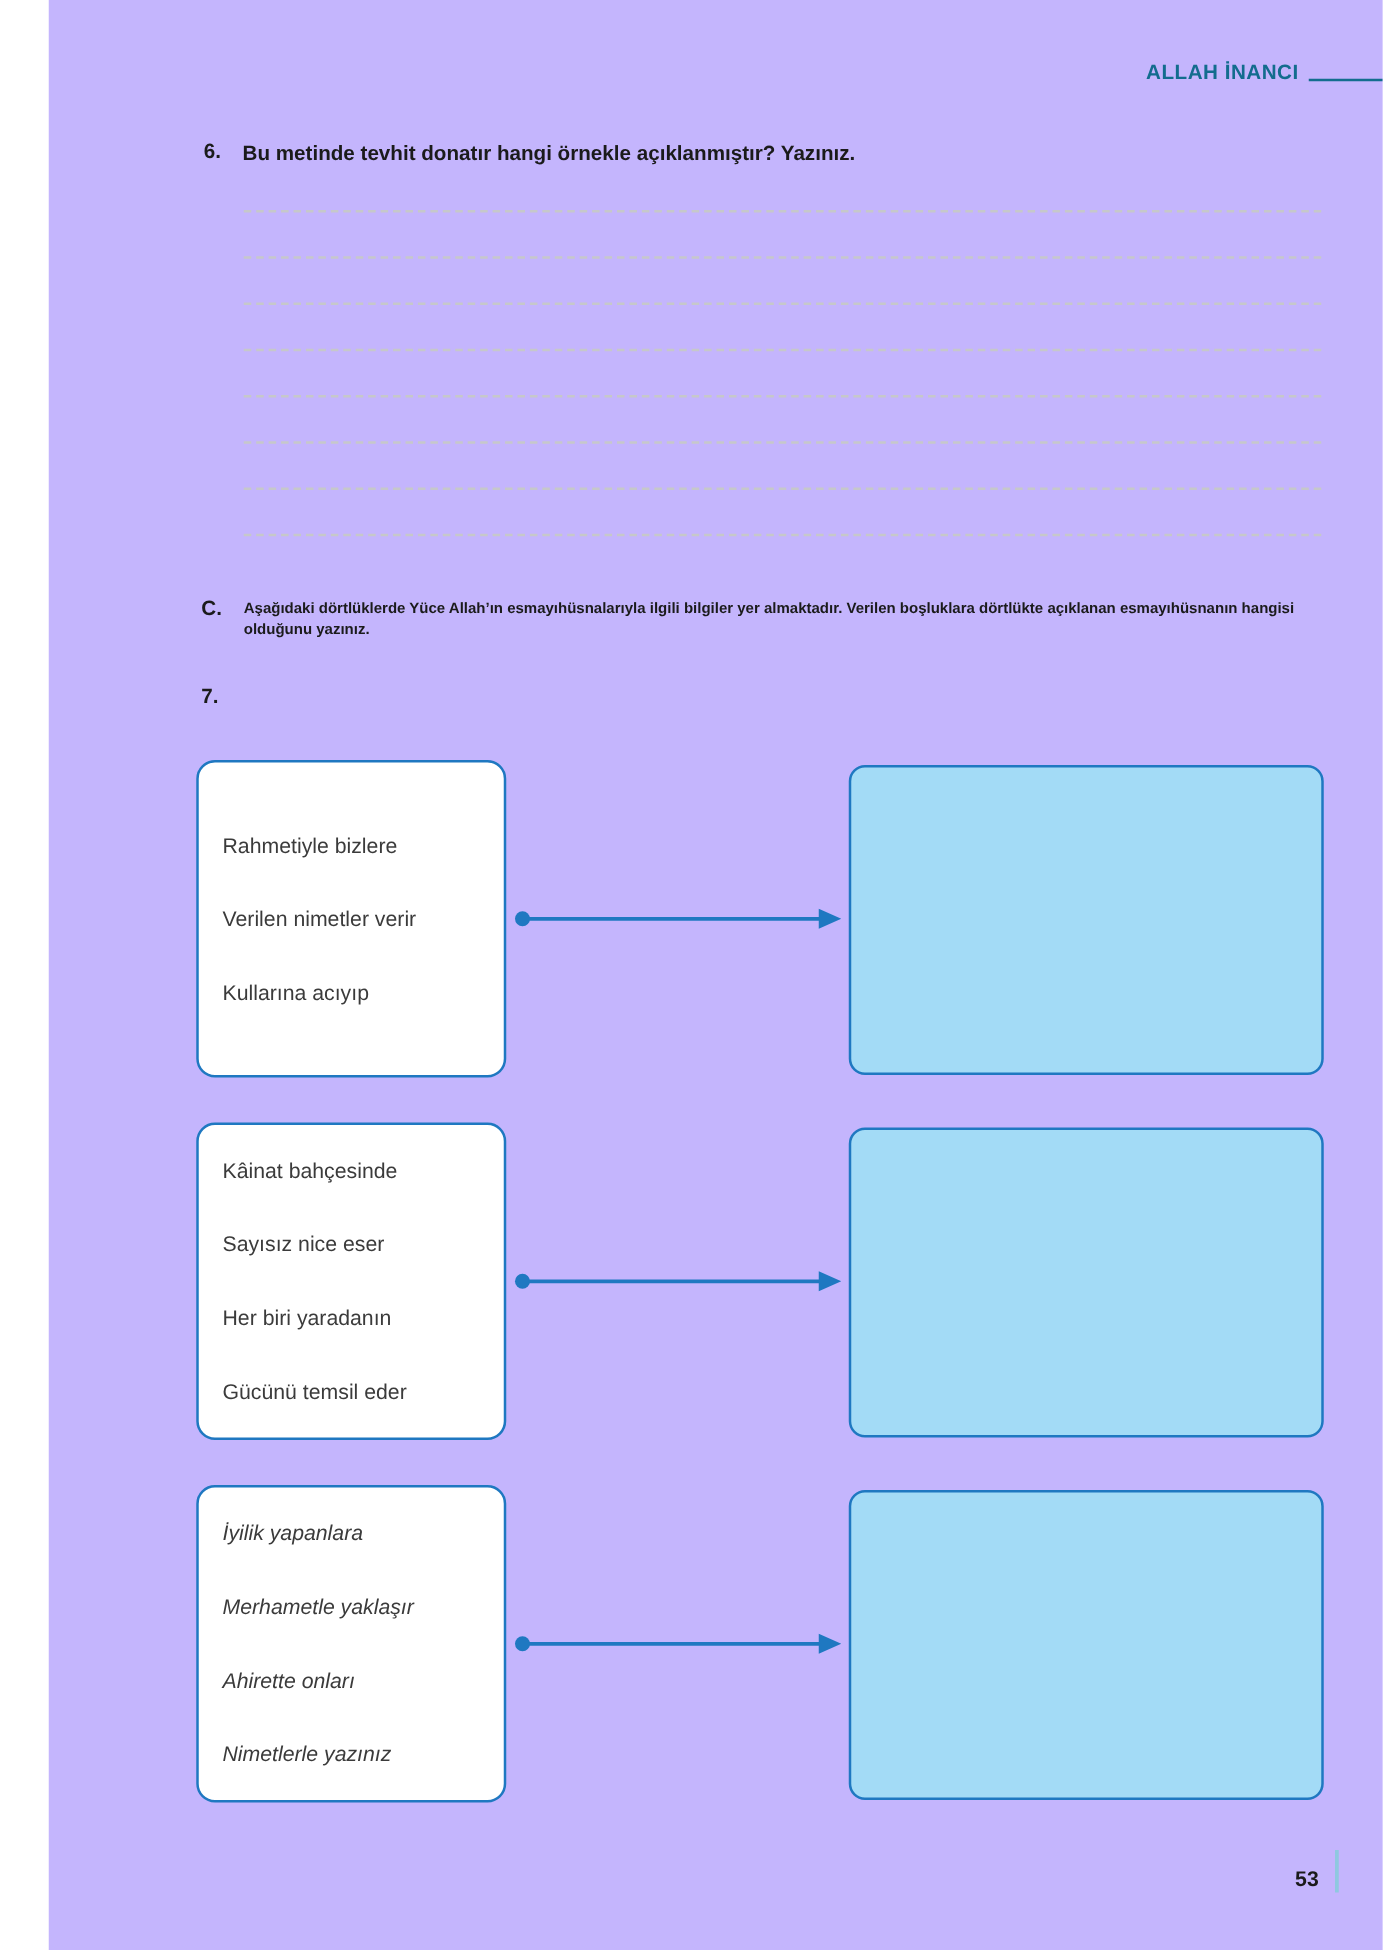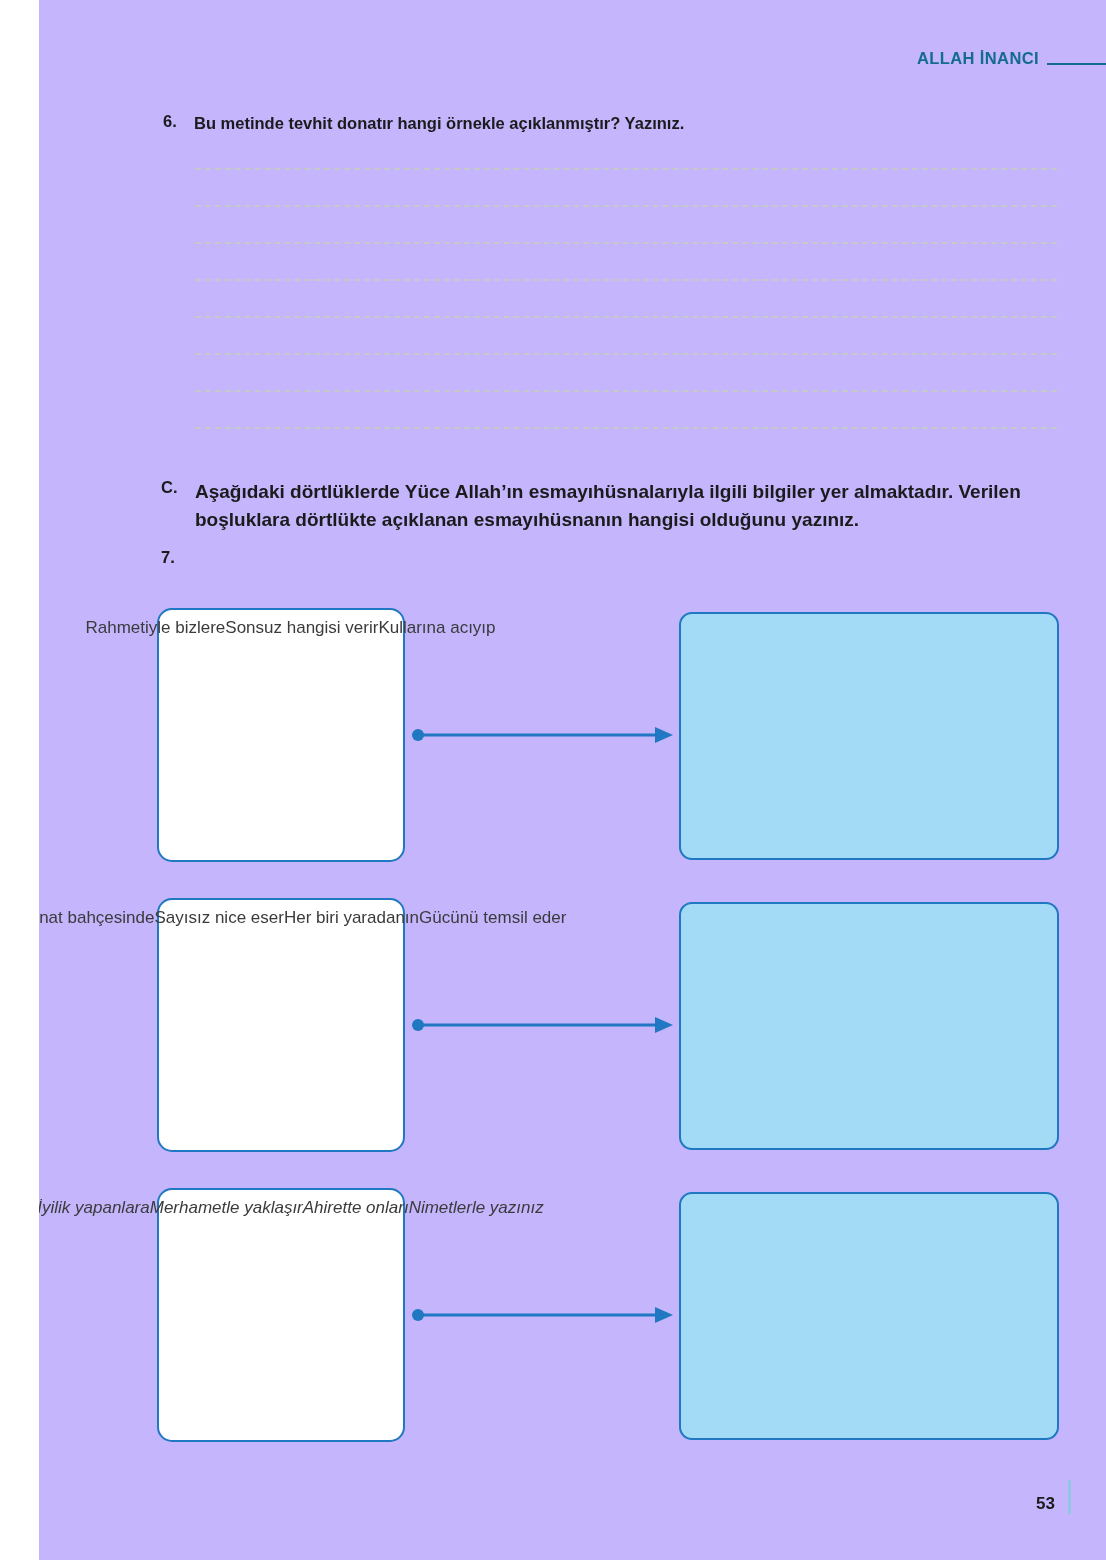--- a/index.html
+++ b/index.html
@@ -93,21 +93,21 @@
     align-items: flex-start;
   }
   .sectionC-letter {
     font-size: 16.5px;
     font-weight: bold;
     color: #1b1b1b;
     width: 34px;
     flex: none;
   }
   .sectionC-text {
-    font-size: 19px;
+    font-size: 12px;
     font-weight: bold;
     color: #1b1b1b;
     line-height: 1.45;
   }
 
   
   .item7-num {
     position: absolute;
     left: 122px;
     top: 548px;
@@ -134,23 +134,24 @@
     position: absolute;
     left: 118px;
     top: 0;
     width: 248px;
     height: 254px;
     box-sizing: border-box;
     border: 2px solid #1f78c1;
     border-radius: 15px;
     background: #ffffff;
     display: flex;
-    flex-direction: row;
+    flex-direction: column;
     justify-content: center;
     padding: 0 0 0 19px;
+    gap: 24px;
   }
   .quatrain-line {
     font-size: 17px;
     color: #3b3b3b;
     line-height: 1.0;
     padding: 9px 0;
     white-space: nowrap;
   }
 
   .answer-box {
@@ -226,21 +227,21 @@
     <span class="sectionC-text">Aşağıdaki dörtlüklerde Yüce Allah’ın esmayıhüsnalarıyla ilgili bilgiler yer almaktadır. Verilen boşluklara dörtlükte açıklanan esmayıhüsnanın hangisi olduğunu yazınız.</span>
   </div>
 
   <div class="item7-num">7.</div>
 
   <div class="match-area">
 
     <div class="match-row">
       <div class="quatrain-box">
         <div class="quatrain-line">Rahmetiyle bizlere</div>
-        <div class="quatrain-line">Sonsuz hangisi verir</div>
+        <div class="quatrain-line">Verilen nimetler verir</div>
         <div class="quatrain-line">Kullarına acıyıp</div>
       </div>
       <div class="connector">
         <svg width="264" height="28" viewBox="0 0 264 28" xmlns="http://www.w3.org/2000/svg">
           <circle cx="7" cy="14" r="6" fill="#1f78c1"></circle>
           <line x1="9" y1="14" x2="246" y2="14" stroke="#1f78c1" stroke-width="3"></line>
           <polygon points="244,6 262,14 244,22" fill="#1f78c1"></polygon>
         </svg>
       </div>
       <div class="answer-box"></div>

